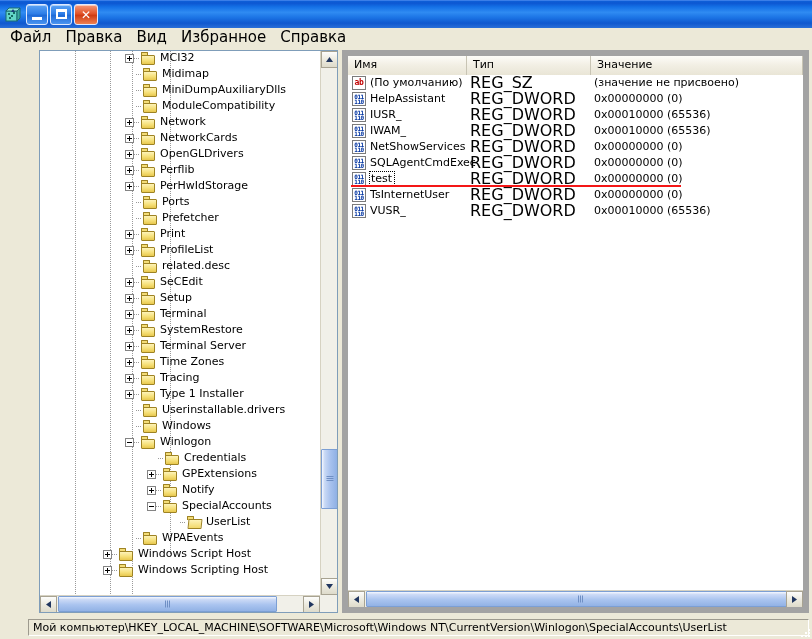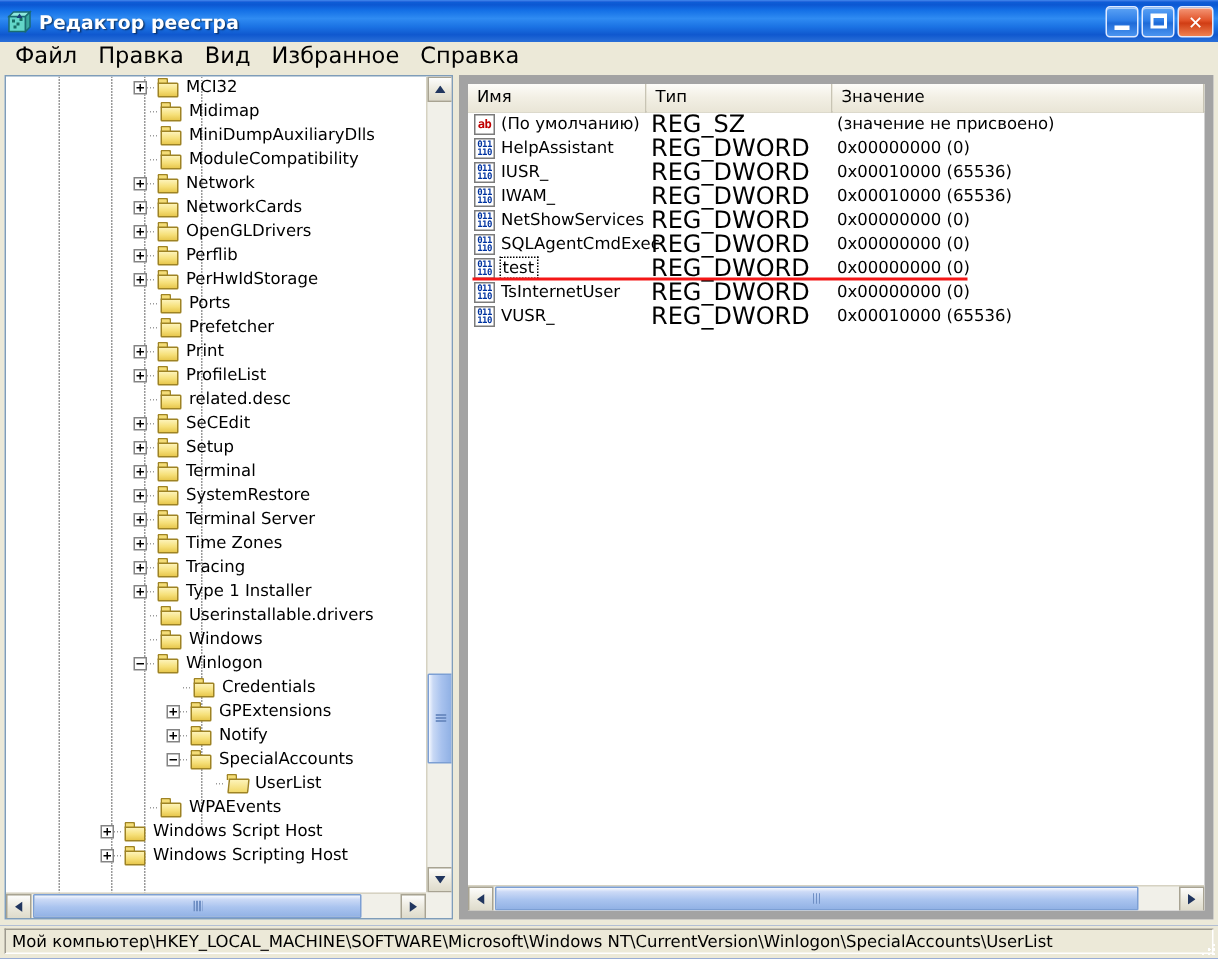--- a/index.html
+++ b/index.html
@@ -104,20 +104,21 @@
   }
 
   
   .tree-pane {
     width: 299px;
     height: 563px;
     background: #ffffff;
     border: 1px solid #7f9db9;
     position: relative;
     overflow: hidden;
+    margin-left: 36px;
   }
   .splitter { width: 4px; background: #ece9d8; }
 
   
   .list-pane {
     flex: 1 1 auto;
     height: 563px;
     background: #ffffff;
     border: 6px solid #a3a3a3;
     position: relative;
@@ -317,20 +318,21 @@
     background: #ece9d8;
     border: 1px solid;
     border-color: #9d9a8e #ffffff #ffffff #9d9a8e;
     font-size: 11px;
     color: #000;
     line-height: 15px;
     padding: 0 4px;
     white-space: nowrap;
     overflow: hidden;
     position: relative;
+    margin-left: 25px;
   }
   .grip-corner {
     position: absolute; right: 2px; bottom: 1px;
     width: 10px; height: 10px;
     background-image:
       radial-gradient(circle at 2px 8px, #fff 0 1px, transparent 1px),
       radial-gradient(circle at 6px 8px, #fff 0 1px, transparent 1px),
       radial-gradient(circle at 9px 8px, #fff 0 1px, transparent 1px),
       radial-gradient(circle at 6px 5px, #fff 0 1px, transparent 1px),
       radial-gradient(circle at 9px 5px, #fff 0 1px, transparent 1px),
@@ -348,21 +350,20 @@
         <rect x="2" y="5" width="11" height="10" fill="#63d6c8" stroke="#1a6b72" stroke-width="1"></rect>
         <path d="M2 5 L5 2 L16 2 L13 5 Z" fill="#8fe8dd" stroke="#1a6b72" stroke-width="1"></path>
         <path d="M13 5 L16 2 L16 12 L13 15 Z" fill="#3aa99e" stroke="#1a6b72" stroke-width="1"></path>
         <rect x="4" y="7" width="2" height="2" fill="#176b63"></rect>
         <rect x="7" y="9" width="2" height="2" fill="#176b63"></rect>
         <rect x="9" y="6" width="2" height="2" fill="#176b63"></rect>
         <rect x="5" y="11" width="2" height="2" fill="#176b63"></rect>
         <path d="M9 3 l2 3 l-4 0 z" fill="#1b3f7a"></path>
       </svg>
     </div>
-    <div class="title-text">Редактор реестра</div>
     <div class="winbtns">
       <div class="wbtn">
         <div class="min-glyph"></div>
       </div>
       <div class="wbtn">
         <div class="max-glyph"></div>
       </div>
       <div class="wbtn close">
         <div class="g">✕</div>
       </div>

